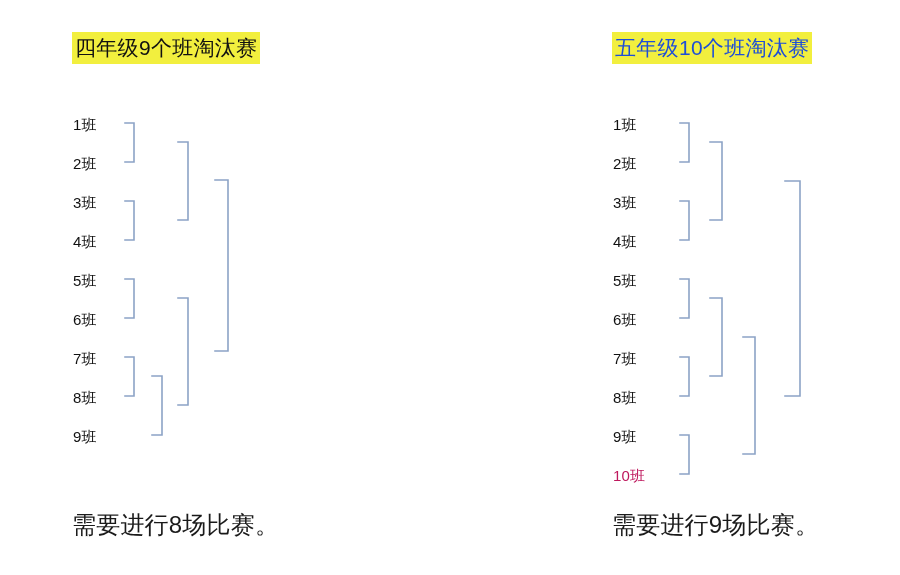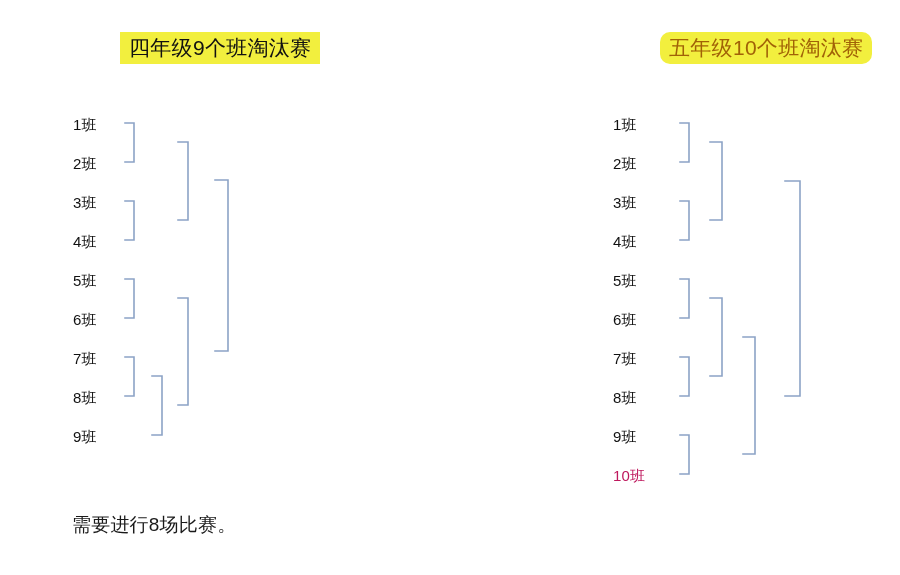--- a/index.html
+++ b/index.html
@@ -22,22 +22,21 @@
   #panel-left  { left: 0px;   width: 540px; }
   #panel-right { left: 540px; width: 360px; }
 
   .title {
     position: absolute;
     white-space: nowrap;
     font-size: 21px;
     line-height: 30px;
     color: #1a1a1a;
     letter-spacing: 0.3px;
-    padding: 1px 9px;
-    margin-left: 48px;
+    padding: 1px 3px;
   }
   #title-left  { left: 72px; top: 32px; }
   #title-right { left: 72px; top: 32px; }
 
   .bracket-area {
     position: absolute;
     left: 0;
     top: 0;
     width: 100%;
     height: 575px;
@@ -54,21 +53,21 @@
     white-space: nowrap;
     font-size: 15px;
     line-height: 19px;
     color: #111111;
     letter-spacing: 0.2px;
   }
 
   .footnote {
     position: absolute;
     white-space: nowrap;
-    font-size: 19px;
+    font-size: 24px;
     line-height: 24px;
     color: #1a1a1a;
     letter-spacing: 0.2px;
   }
   #footnote-left  { left: 72px; top: 513px; }
   #footnote-right { left: 72px; top: 513px; }
 </style>
 </head>
 <body style="background: rgb(255, 255, 255);">
 
@@ -108,21 +107,21 @@
     <div class="team-label" style="left: 73px; top: 193px; color: rgb(17, 17, 17);">3班</div>
     <div class="team-label" style="left: 73px; top: 232px; color: rgb(17, 17, 17);">4班</div>
     <div class="team-label" style="left: 73px; top: 271px; color: rgb(17, 17, 17);">5班</div>
     <div class="team-label" style="left: 73px; top: 310px; color: rgb(17, 17, 17);">6班</div>
     <div class="team-label" style="left: 73px; top: 349px; color: rgb(17, 17, 17);">7班</div>
     <div class="team-label" style="left: 73px; top: 388px; color: rgb(17, 17, 17);">8班</div>
     <div class="team-label" style="left: 73px; top: 427px; color: rgb(17, 17, 17);">9班</div>
   </div>
 
 <div id="panel-right" class="panel">
-  <div class="title" id="title-right" style="background: rgb(242, 239, 62); color: #a16207; border-radius: 10px;">五年级10个班淘汰赛</div>
+  <div class="title" id="title-right" style="background: rgb(242, 239, 62); color: #1d4ed8;">五年级10个班淘汰赛</div>
   <div class="bracket-area">
     <svg class="bracket-svg" id="svg-right" width="360" height="575">
         <g>
           <path d="M 140 123 L 149 123 L 149 162 L 140 162" fill="none" stroke="#8CA3C6" stroke-width="1.6" stroke-linecap="square" stroke-linejoin="miter"></path>
         </g>
         <g>
           <path d="M 140 201 L 149 201 L 149 240 L 140 240" fill="none" stroke="#8CA3C6" stroke-width="1.6" stroke-linecap="square" stroke-linejoin="miter"></path>
         </g>
         <g>
           <path d="M 140 279 L 149 279 L 149 318 L 140 318" fill="none" stroke="#8CA3C6" stroke-width="1.6" stroke-linecap="square" stroke-linejoin="miter"></path>
@@ -140,20 +139,21 @@
           <path d="M 170 298 L 182 298 L 182 376 L 170 376" fill="none" stroke="#8CA3C6" stroke-width="1.6" stroke-linecap="square" stroke-linejoin="miter"></path>
         </g>
         <g>
           <path d="M 203 337 L 215 337 L 215 454 L 203 454" fill="none" stroke="#8CA3C6" stroke-width="1.6" stroke-linecap="square" stroke-linejoin="miter"></path>
         </g>
         <g>
           <path d="M 245 181 L 260 181 L 260 396 L 245 396" fill="none" stroke="#8CA3C6" stroke-width="1.6" stroke-linecap="square" stroke-linejoin="miter"></path>
         </g>
       </svg>
   </div>
+  <div class="footnote" id="footnote-right">需要进行9场比赛。</div>
 <div class="team-label" style="left: 73px; top: 115px; color: rgb(17, 17, 17);">1班</div>
     <div class="team-label" style="left: 73px; top: 154px; color: rgb(17, 17, 17);">2班</div>
     <div class="team-label" style="left: 73px; top: 193px; color: rgb(17, 17, 17);">3班</div>
     <div class="team-label" style="left: 73px; top: 232px; color: rgb(17, 17, 17);">4班</div>
     <div class="team-label" style="left: 73px; top: 271px; color: rgb(17, 17, 17);">5班</div>
     <div class="team-label" style="left: 73px; top: 310px; color: rgb(17, 17, 17);">6班</div>
     <div class="team-label" style="left: 73px; top: 349px; color: rgb(17, 17, 17);">7班</div>
     <div class="team-label" style="left: 73px; top: 388px; color: rgb(17, 17, 17);">8班</div>
     <div class="team-label" style="left: 73px; top: 427px; color: rgb(17, 17, 17);">9班</div>
     <div class="team-label" style="left: 73px; top: 466px; color: #be185d;">10班</div>

